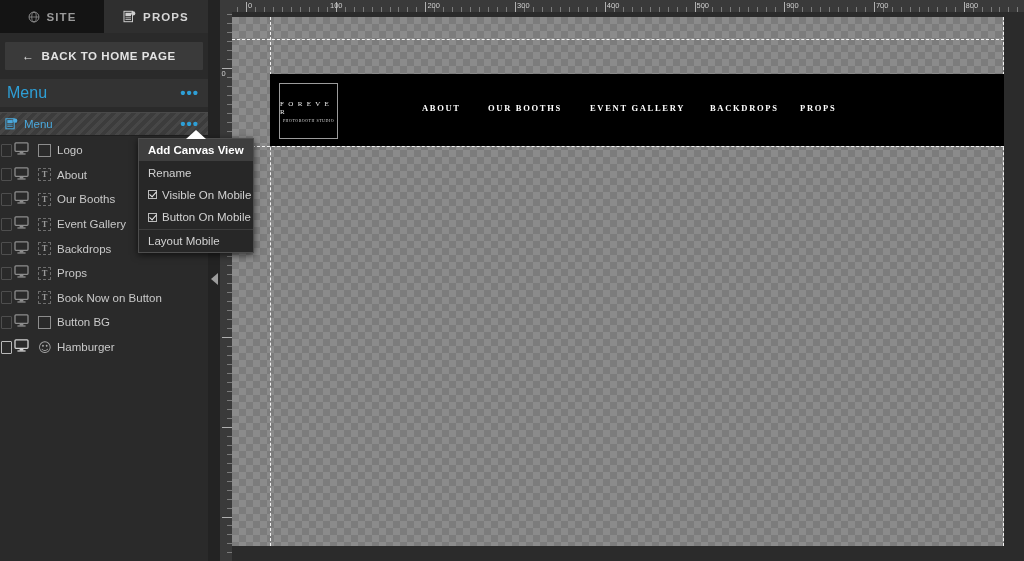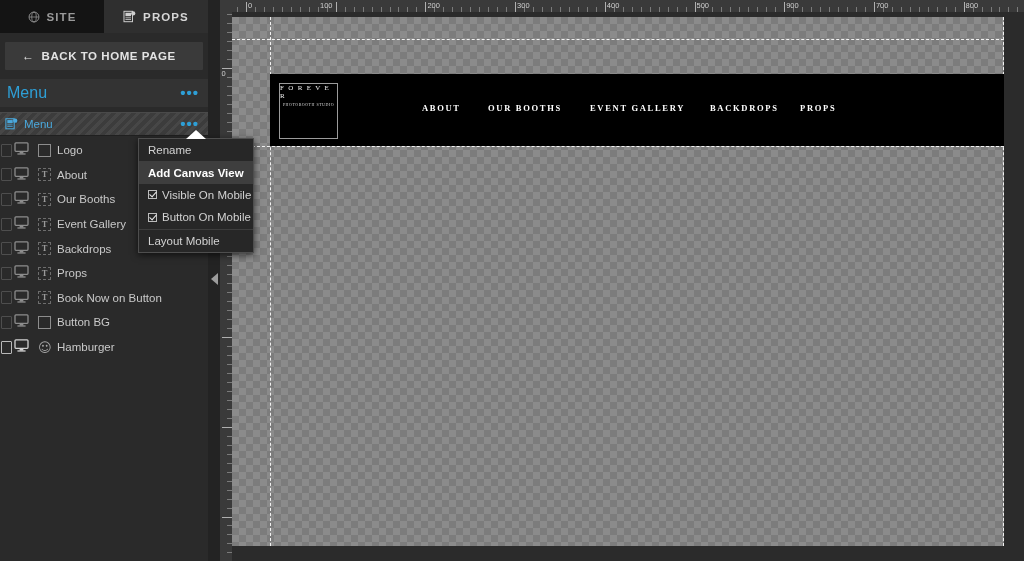--- a/index.html
+++ b/index.html
@@ -169,21 +169,21 @@
   .seldash.v{width:0;border-left:1px dashed #f2f2f2;}
 
   
   #site-nav{
     position:absolute;left:38px;top:57px;width:734px;height:72px;
     background:#000000;
   }
   #logo{
     position:absolute;left:9px;top:9px;width:57px;height:54px;
     border:1px solid #9b9b9b;display:flex;flex-direction:column;
-    align-items:center;
+    align-items:center;justify-content:center;
   }
   #logo .l1{
     color:#efefef;font-family:"Liberation Serif",serif;
     font-size:7px;letter-spacing:1.3px;
   }
   #logo .l2{
     color:#d8d8d8;font-family:"Liberation Serif",serif;
     font-size:4px;letter-spacing:.5px;margin-top:2px;
   }
   .navitem{
@@ -345,25 +345,25 @@
   <rect x="3.6" y="12.2" width="8.8" height="1.4" fill="#d2d2d2"></rect>
 </svg></span>
           <span class="typ smiley">☺</span>
           <span class="name">Hamburger</span>
         </div>
       </div>
 
     <div id="ctx">
       <div class="nub"></div>
       <div id="ctx-items">
+          <div class="ci hi">
+            <span>Add Canvas View</span>
+          </div>
           <div class="ci">
             <span>Rename</span>
-          </div>
-          <div class="ci hi">
-            <span>Add Canvas View</span>
           </div>
           <div class="ci">
             <span class="cb"></span>
             <span>Visible On Mobile</span>
           </div>
           <div class="ci">
             <span class="cb"></span>
             <span>Button On Mobile</span>
           </div>
           <div class="ci sep">
@@ -464,21 +464,21 @@
         <div class="rl" style="left: 725.66px; top: 7px; width: 1px; height: 5px; background: rgb(122, 122, 122);"></div>
         <div class="rl" style="left: 734.63px; top: 7px; width: 1px; height: 5px; background: rgb(122, 122, 122);"></div>
         <div class="rl" style="left: 743.6px; top: 2px; width: 1px; height: 10px; background: rgb(176, 176, 176);"></div>
         <div class="rl" style="left: 752.57px; top: 7px; width: 1px; height: 5px; background: rgb(122, 122, 122);"></div>
         <div class="rl" style="left: 761.54px; top: 7px; width: 1px; height: 5px; background: rgb(122, 122, 122);"></div>
         <div class="rl" style="left: 770.51px; top: 7px; width: 1px; height: 5px; background: rgb(122, 122, 122);"></div>
         <div class="rl" style="left: 779.48px; top: 7px; width: 1px; height: 5px; background: rgb(122, 122, 122);"></div>
         <div class="rl" style="left: 788.45px; top: 7px; width: 1px; height: 5px; background: rgb(122, 122, 122);"></div>
         <div class="rl" style="left: 797.42px; top: 7px; width: 1px; height: 5px; background: rgb(122, 122, 122);"></div>
         <div class="rnum" style="left: 28px; top: 1px;">0</div>
-        <div class="rnum" style="left: 100px; top: 1px;">100</div>
+        <div class="rnum" style="left: 110px; top: 1px;">100</div>
         <div class="rnum" style="left: 207.4px; top: 1px;">200</div>
         <div class="rnum" style="left: 297.1px; top: 1px;">300</div>
         <div class="rnum" style="left: 386.8px; top: 1px;">400</div>
         <div class="rnum" style="left: 476.5px; top: 1px;">500</div>
         <div class="rnum" style="left: 566.2px; top: 1px;">900</div>
         <div class="rnum" style="left: 655.9px; top: 1px;">700</div>
         <div class="rnum" style="left: 745.6px; top: 1px;">800</div>
       </div>
     <div id="ruler-v">
         <div class="rl" style="top: 2.18px; left: 7px; height: 1px; width: 5px; background: rgb(122, 122, 122);"></div>

